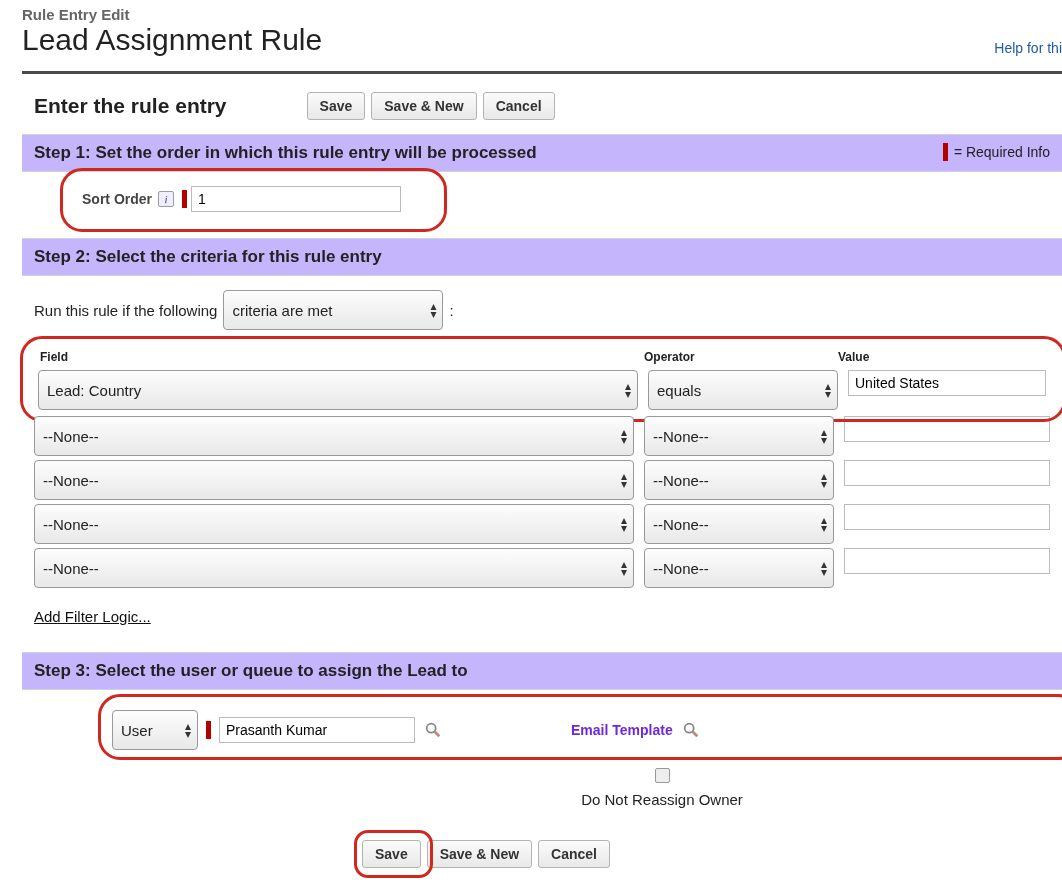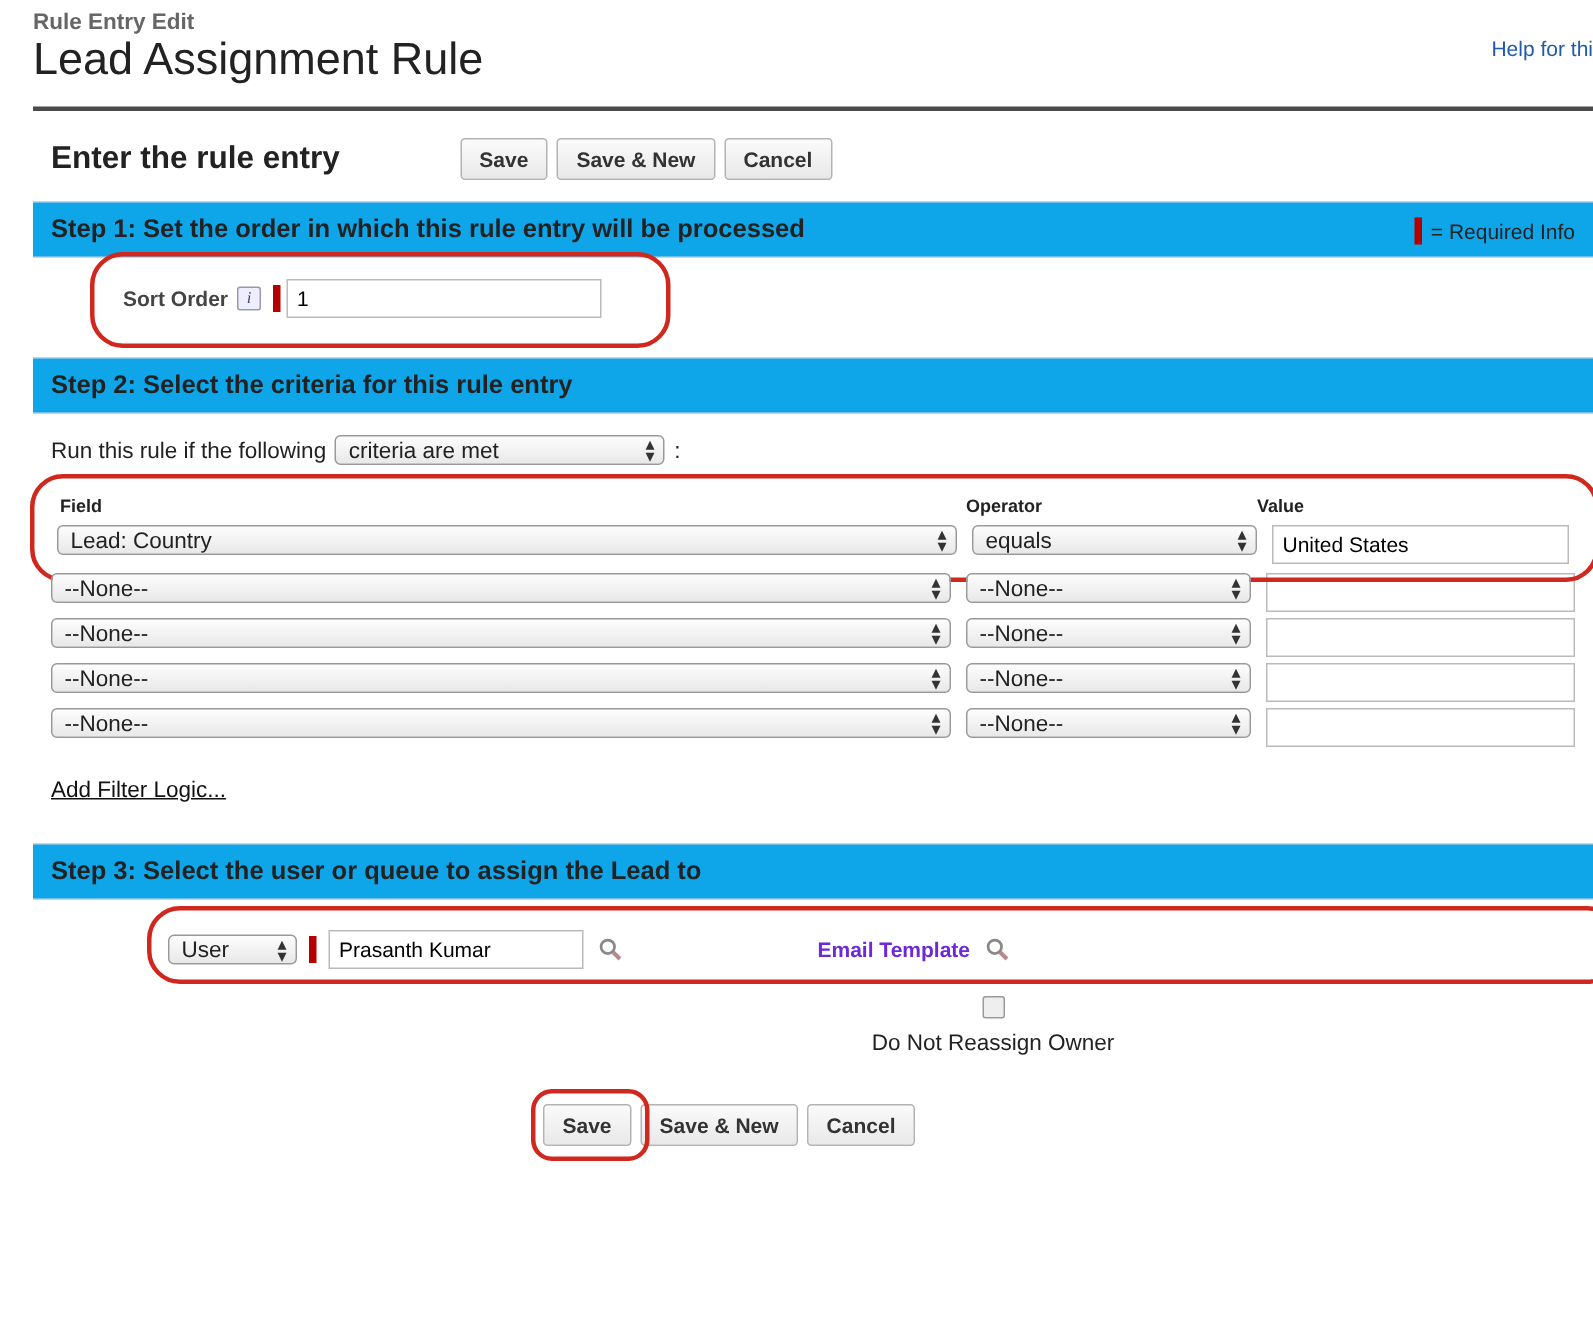--- a/index.html
+++ b/index.html
@@ -20,21 +20,21 @@
     font-weight: bold;
   }
   .title {
     font-size: 30px;
     font-weight: normal;
     margin: 0 0 14px 0;
   }
   .help-link {
     position: absolute;
     right: 0;
-    top: 18px;
+    top: 34px;
     color: #1f5ba8;
     font-size: 14px;
   }
   .container {
     border-top: 3px solid #4a4a4a;
     padding-top: 0;
     background: #fff;
   }
   .main-header-row {
     display: flex;
@@ -52,28 +52,28 @@
     border: 1px solid #b3b3b3;
     border-radius: 3px;
     padding: 5px 12px;
     font-size: 14px;
     font-weight: bold;
     color: #333;
     margin-right: 6px;
     cursor: pointer;
   }
   .step-header {
-    background: #0ea5e9;
+    background: #c4b5fd;
     border-top: 1px solid #cfd3e0;
     border-bottom: 1px solid #cfd3e0;
     padding: 8px 12px;
     font-size: 17px;
     font-weight: bold;
     display: flex;
-    align-items: flex-end;
+    align-items: flex-start;
   }
   .step-body {
     padding: 14px 12px 26px 12px;
     background: #fff;
   }
   .required-legend {
     margin-left: auto;
     font-weight: normal;
     font-size: 14px;
     display: flex;
@@ -112,21 +112,21 @@
     padding: 3px 6px;
     font-size: 14px;
     height: 26px;
   }
   .select {
     background: linear-gradient(#fdfdfd,#e8e8e8);
     border: 1px solid #999;
     border-radius: 4px;
     padding: 3px 24px 3px 8px;
     font-size: 15px;
-    height: 20px;
+    height: 40px;
     position: relative;
     display: inline-flex;
     align-items: center;
     cursor: pointer;
     text-align: center;
   }
   .select .caret {
     position: absolute;
     right: 6px;
     top: 50%;
@@ -352,21 +352,21 @@
       <span>Step 3: Select the user or queue to assign the Lead to</span>
     </div>
     <div class="step3-body">
       <div class="highlight hl-assign">
         <div class="assign-row">
           <span class="select" style="width:86px;">
             <span>User</span>
             <span class="caret">▴<br>▾</span>
           </span>
           <span class="req-bar"></span>
-          <input class="text-input" style="width: 170px;" value="Prasanth Kumar">
+          <input class="text-input" style="width: 196px;" value="Prasanth Kumar">
           <span class="lookup-icon">
             <svg viewBox="0 0 20 20">
                 <circle cx="8" cy="8" r="5" fill="none" stroke="#888" stroke-width="2"></circle>
                 <line x1="12" y1="12" x2="17" y2="17" stroke="#b88" stroke-width="3"></line>
               </svg>
           </span>
           <span class="email-label">Email Template</span>
           <span class="lookup-icon">
             <svg viewBox="0 0 20 20">
                 <circle cx="8" cy="8" r="5" fill="none" stroke="#888" stroke-width="2"></circle>

